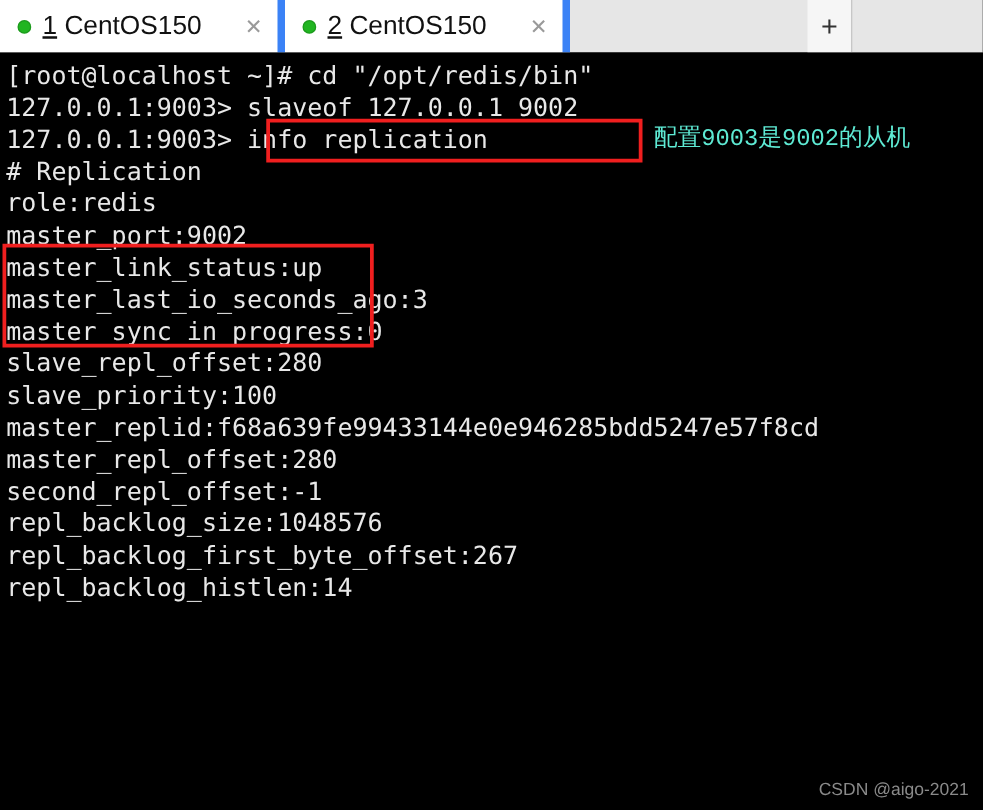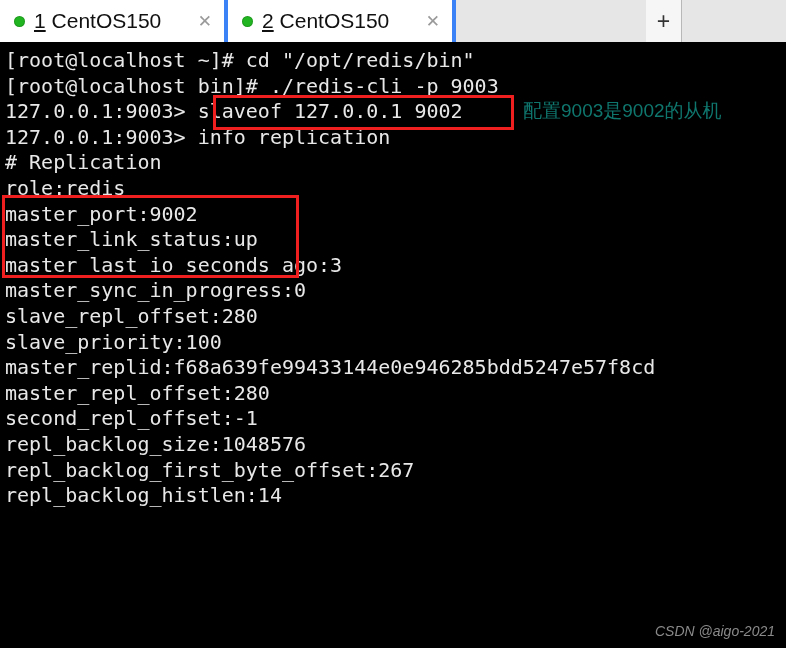--- a/index.html
+++ b/index.html
@@ -25,21 +25,21 @@
     display: flex;
     align-items: flex-start;
     box-sizing: border-box;
   }
   .tab {
     height: 42px;
     box-sizing: border-box;
     display: flex;
     align-items: center;
     padding: 0 6px 0 14px;
-    border-right: 4px solid #3b82f6;
+    border-right: 6px solid #3b82f6;
     position: relative;
     font-family: "Liberation Sans", sans-serif;
     cursor: default;
   }
   .tab.inactive {
     background: #ffffff;
     color: #111111;
     width: 228px;
   }
   .tab.active {
@@ -142,35 +142,34 @@
   #anno-box-role {
     left: 2px;
     top: 153px;
     width: 297px;
     height: 83px;
   }
   #anno-text-cn {
     position: absolute;
     left: 523px;
     top: 55px;
-    font-family: Liberation Sans, sans-serif;
+    font-family: Liberation Mono, monospace;
     font-size: 19px;
     line-height: 28px;
-    color: #0f766e;
+    color: #5eead4;
     white-space: nowrap;
   }
   #watermark {
     position: absolute;
     right: 11px;
     bottom: 9px;
     font-family: "Liberation Sans", sans-serif;
     font-size: 14px;
     color: #8a8a8a;
     white-space: nowrap;
-    font-style: italic;
   }
 </style>
 </head>
 <body>
 
 <div id="tab-bar">
 
   <div class="tab inactive">
     <span class="tab-dot"></span>
     <span class="tab-label"><span class="num">1</span> <span>CentOS150</span></span>
@@ -189,21 +188,20 @@
     <span class="tab-close">✕</span>
   </div>
 
   <div id="tab-new">+</div>
   <div id="tab-bar-filler"></div>
 </div>
 
 <div id="terminal">
   <div id="terminal-lines">
     <div class="term-line">[root@localhost ~]# cd "/opt/redis/bin"</div>
-    <div class="term-line">[root@localhost bin]# ./redis-cli -p 9003</div>
     <div class="term-line">127.0.0.1:9003&gt; slaveof 127.0.0.1 9002</div>
     <div class="term-line">127.0.0.1:9003&gt; info replication</div>
     <div class="term-line"># Replication</div>
     <div class="term-line">role:redis</div>
     <div class="term-line">master_port:9002</div>
     <div class="term-line">master_link_status:up</div>
     <div class="term-line">master_last_io_seconds_ago:3</div>
     <div class="term-line">master_sync_in_progress:0</div>
     <div class="term-line">slave_repl_offset:280</div>
     <div class="term-line">slave_priority:100</div>

